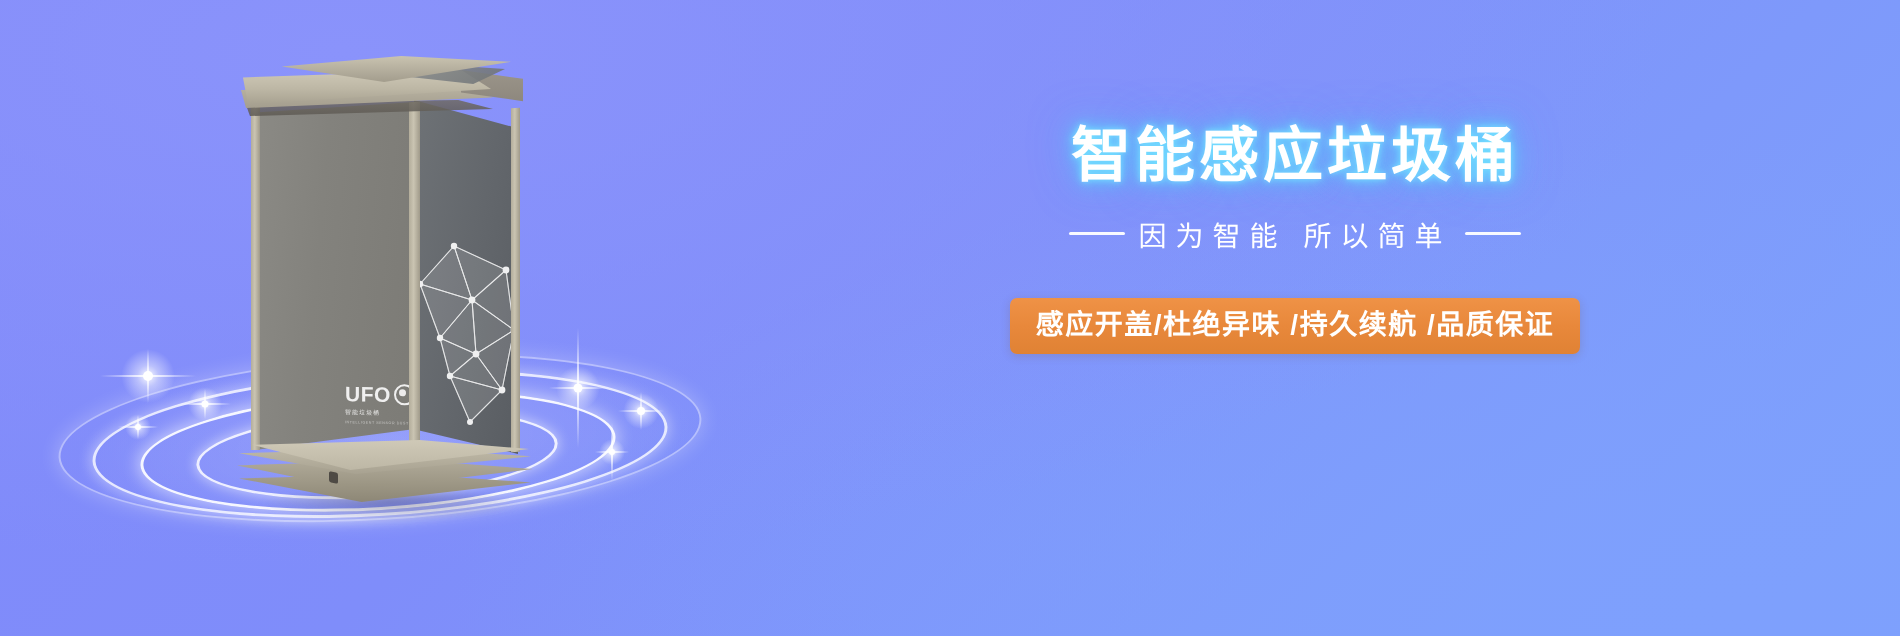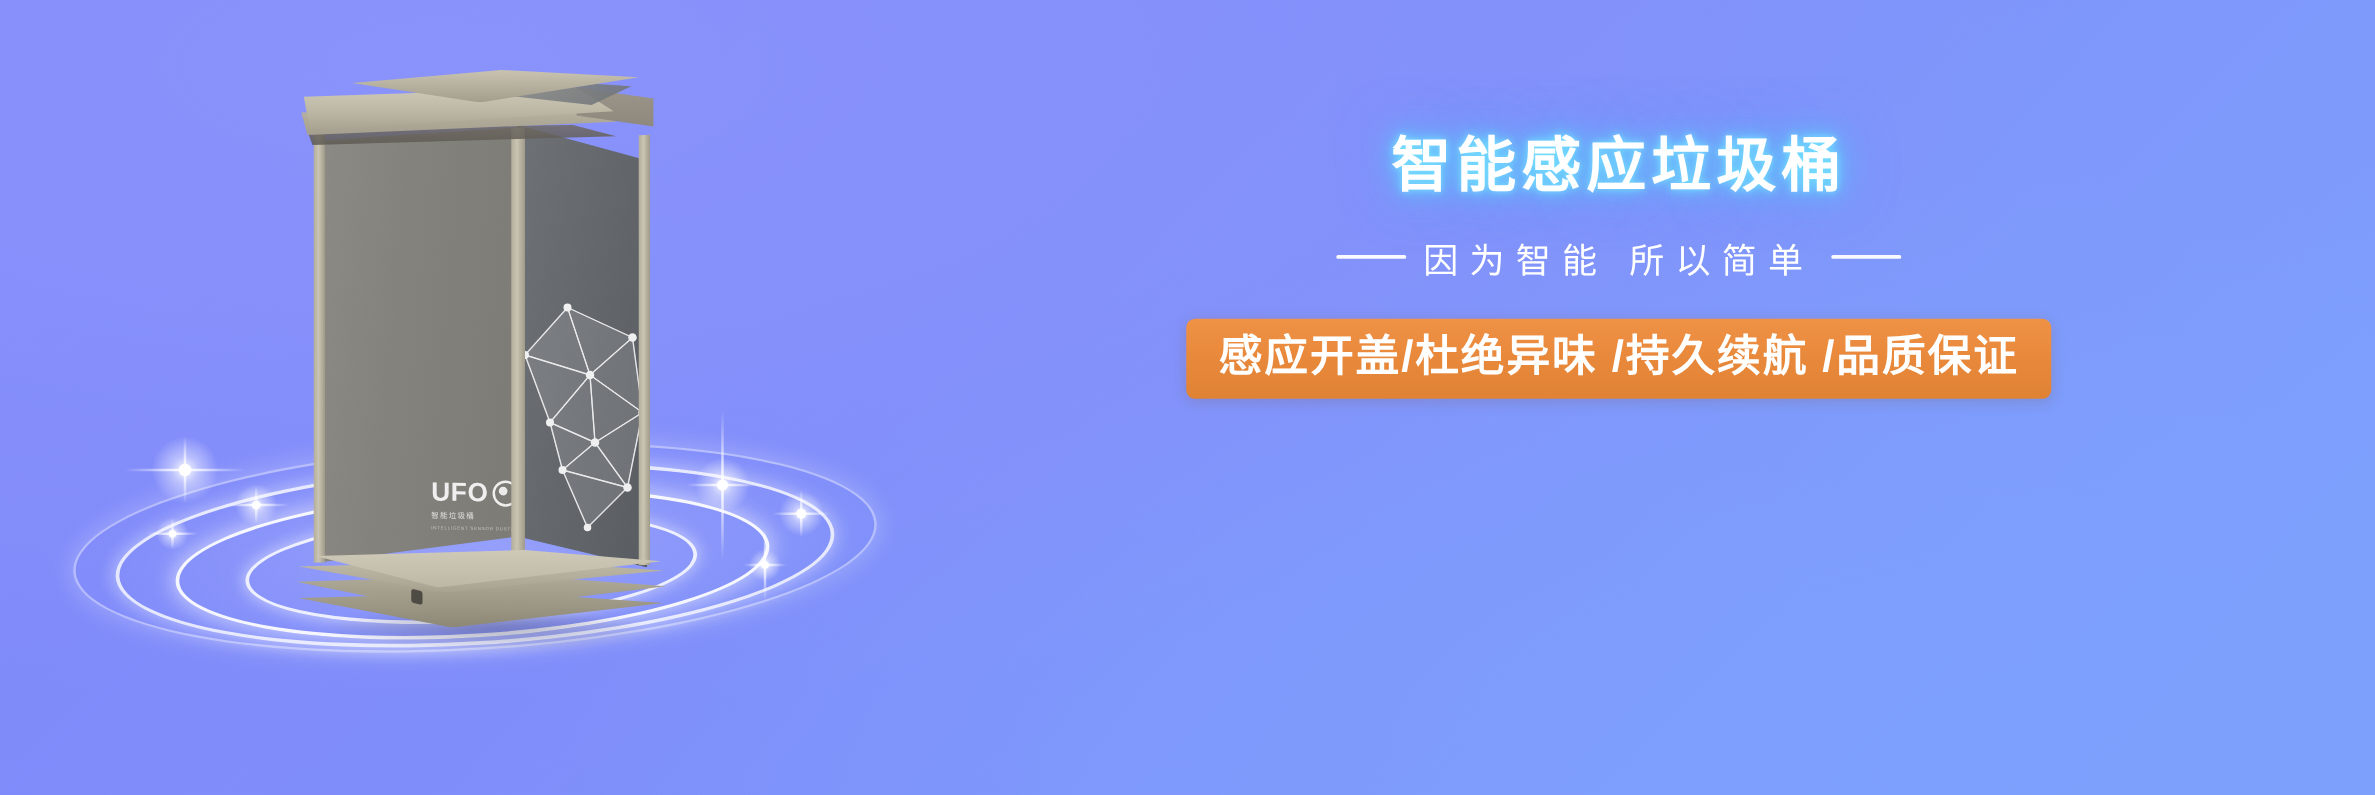--- a/index.html
+++ b/index.html
@@ -234,51 +234,51 @@
   }
 
   
   #copy{
     position:absolute;left:880px;top:108px;width:830px;height:420px;
     text-align:center;
   }
 
   #headline{
     font-family:"Liberation Sans","DejaVu Sans",sans-serif;
-    font-size:48px;font-weight:700;color:#ffffff;
-    letter-spacing:4px;line-height:1.06;margin:1px;
+    font-size:60px;font-weight:700;color:#ffffff;
+    letter-spacing:4px;line-height:1.06;margin:16px;
     text-shadow:
       0 0 6px  rgba(120,225,255,.98),
       0 0 14px rgba(100,210,255,.92),
       0 0 26px rgba( 90,200,255,.75),
       0 0 44px rgba( 80,190,255,.50);
   }
 
   #subline{
-    margin:26px 0 1px 0;
+    margin:26px 0 16px 0;
     display:flex;align-items:center;justify-content:center;gap:14px;
     color:#ffffff;
   }
   .rule{
     display:block;width:56px;height:3px;background:#ffffff;border-radius:2px;opacity:.95;
   }
   #subline-text{
     font-size:28px;font-weight:400;letter-spacing:9px;white-space:nowrap;
   }
 
   #feature-banner{
     margin:28px auto 0 auto;
     display:inline-block;
     background:linear-gradient(180deg,#ef9246 0%,#e8883b 50%,#e08234 100%);
     border-radius:7px;
     padding:10px 26px 13px 26px;
     box-shadow:0 2px 10px rgba(120,70,20,.18);
   }
   #feature-text{
-    font-size:35px;font-weight:700;color:#ffffff;letter-spacing:1.5px;
+    font-size:28px;font-weight:700;color:#ffffff;letter-spacing:1.5px;
     white-space:nowrap;line-height:1.18;
   }
 
   #scene-line{
     margin:48px 0 0 0;
     font-size:26px;font-weight:400;color:#ffffff;letter-spacing:2.5px;
     white-space:nowrap;
   }
 </style>
 </head>

